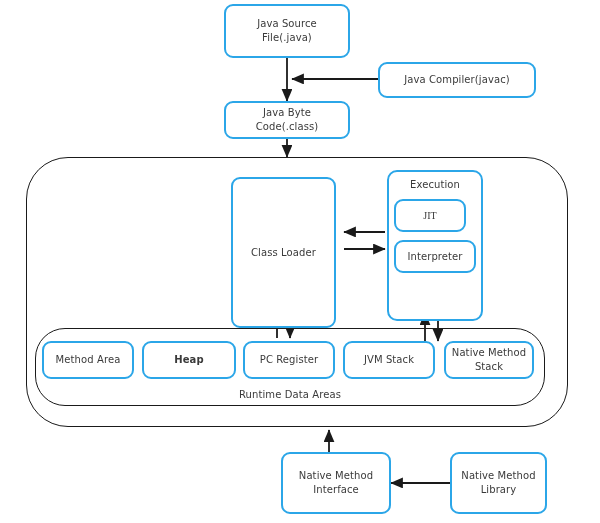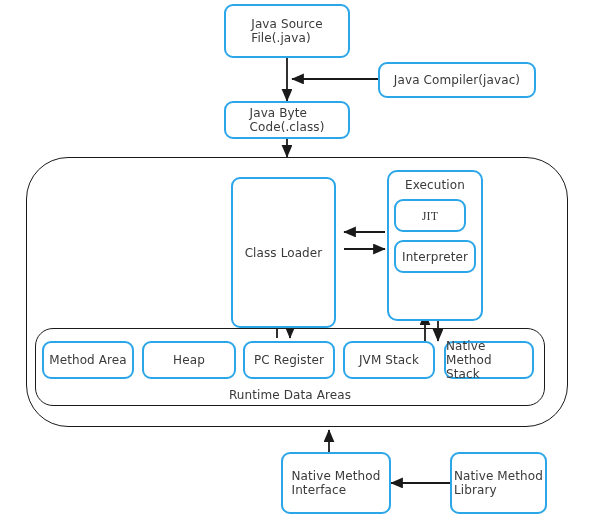--- a/index.html
+++ b/index.html
@@ -27,23 +27,23 @@
   }
   .node {
     position: absolute;
     box-sizing: border-box;
     background: #ffffff;
     border: 2px solid #2BA6E8;
     border-radius: 9px;
     display: flex;
     align-items: center;
     justify-content: center;
-    text-align: left;
+    text-align: center;
     color: #3a3a3a;
-    font-size: 12px;
+    font-size: 10px;
     line-height: 14px;
     letter-spacing: 0.1px;
   }
   .node.blackbox {
     border: 1.6px solid #1a1a1a;
     border-radius: 34px;
     background: transparent;
     align-items: flex-end;
     padding-bottom: 3px;
   }
@@ -122,29 +122,29 @@
 
   <div class="node" style="left:394px; top:199px; width:72px; height:33px;font-family:Liberation Serif, serif;">
     <span>JIT</span>
   </div>
 
   <div class="node" style="left:394px; top:240px; width:82px; height:33px;">
     <span>Interpreter</span>
   </div>
 
 
-  <div class="node blackbox rda" style="left:35px; top:328px; width:510px; height:78px;border-radius:18px;">
+  <div class="node blackbox rda" style="left:35px; top:328px; width:510px; height:78px;">
     <span>Runtime Data Areas</span>
   </div>
 
   <div class="node" style="left:42px; top:341px; width:92px; height:38px;">
     <span>Method Area</span>
   </div>
 
-  <div class="node" style="left:142px; top:341px; width:94px; height:38px;">
+  <div class="node" style="left:142px; top:341px; width:94px; height:38px;font-weight:bold;">
     <span>Heap</span>
   </div>
 
   <div class="node" style="left:343px; top:341px; width:92px; height:38px;">
     <span>JVM Stack</span>
   </div>
 
   <div class="node" style="left:243px; top:341px; width:92px; height:38px;">
     <span>PC Register</span>
   </div>

